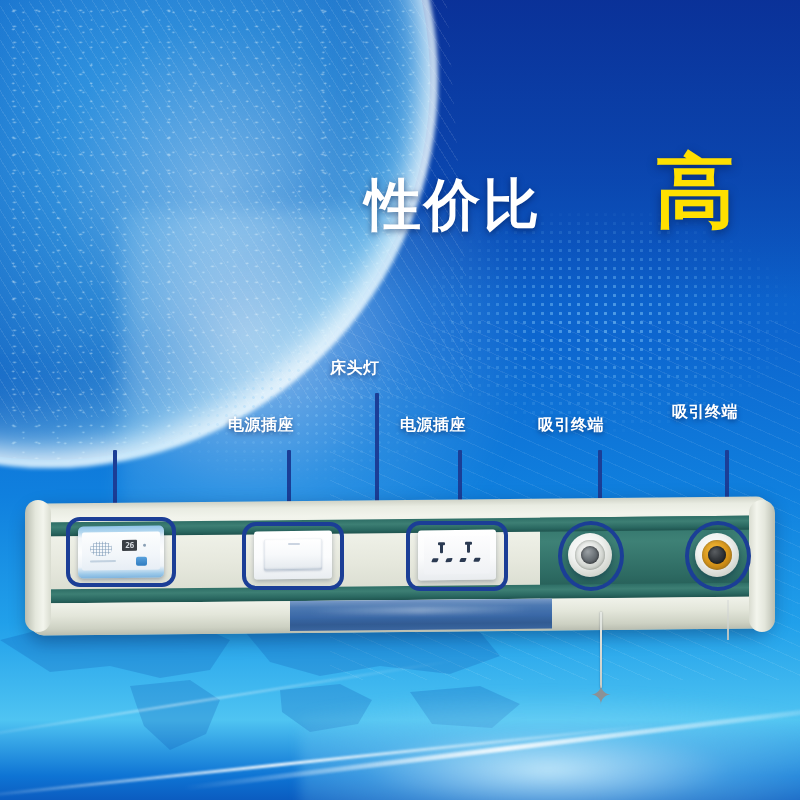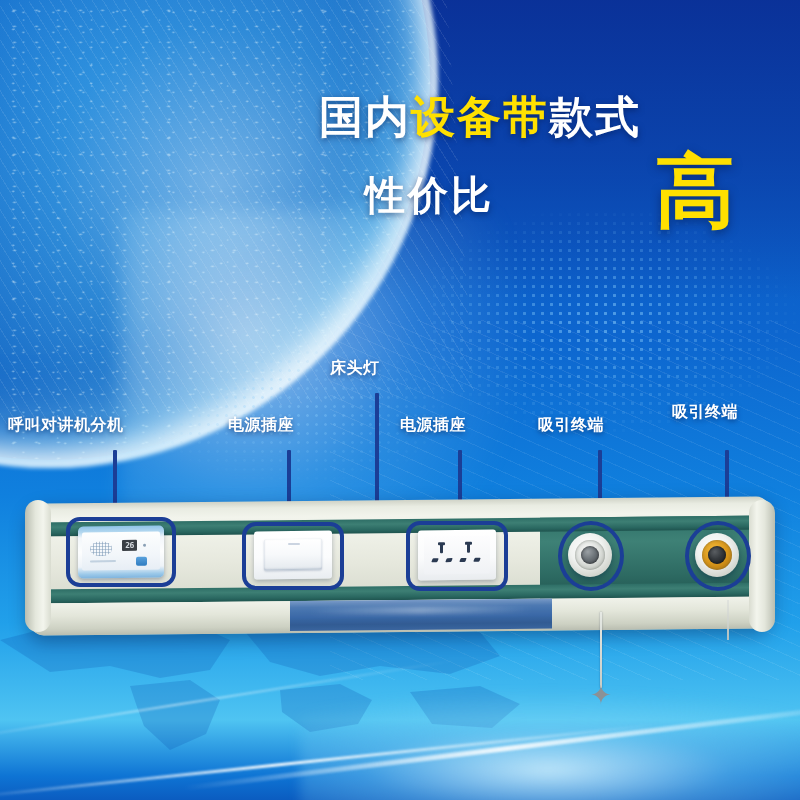--- a/index.html
+++ b/index.html
@@ -111,21 +111,21 @@
     text-align:center;
     font-size:44px; font-weight:bold; letter-spacing:2px;
     color:#ffffff;
     text-shadow:0 2px 6px rgba(0,20,70,.55);
     white-space:nowrap;
     font-family:"DejaVu Sans","Liberation Sans",sans-serif;
   }
   .headline .hl-y{ color:#ffe000; }
   .subline{
     position:absolute; left:365px; top:168px;
-    font-size:40px; font-weight:bold; letter-spacing:3px;
+    font-size:56px; font-weight:bold; letter-spacing:3px;
     color:#ffffff;
     text-shadow:0 2px 6px rgba(0,20,70,.55);
     white-space:nowrap;
     font-family:"DejaVu Sans","Liberation Sans",sans-serif;
   }
   .bigword{
     position:absolute; left:655px; top:152px;
     font-size:80px; font-weight:bold;
     color:#ffe000;
     line-height:1;
@@ -330,27 +330,23 @@
       <path d="M300 90 L360 84 L392 100 L378 124 L330 132 L302 112 Z"></path>
       <path d="M430 92 L500 86 L540 104 L512 128 L452 124 Z"></path>
     </g>
   </svg>
 
   <div class="bottomglow"></div>
   <div class="lightline ll3"></div>
   <div class="lightline ll1"></div>
   <div class="lightline ll2"></div>
 
-  <div class="headline">
-    <span>国内</span><span class="hl-y">设备带</span><span>款式</span>
-  </div>
   <div class="subline">性价比</div>
   <div class="bigword">高</div>
 
-  <div class="label" style="left:8px;  top:415px;">呼叫对讲机分机</div>
   <div class="label" style="left:228px; top:415px;">电源插座</div>
   <div class="label" style="left:330px; top:358px;">床头灯</div>
   <div class="label" style="left:400px; top:415px;">电源插座</div>
   <div class="label" style="left:538px; top:415px;">吸引终端</div>
   <div class="label" style="left:672px; top:402px;">吸引终端</div>
 
   <div class="cline" style="left:113px; top:450px;  height:76px;"></div>
   <div class="cline" style="left:287px; top:450px;  height:82px;"></div>
   <div class="cline" style="left:375px; top:393px;  height:218px;"></div>
   <div class="cline" style="left:458px; top:450px;  height:81px;"></div>

